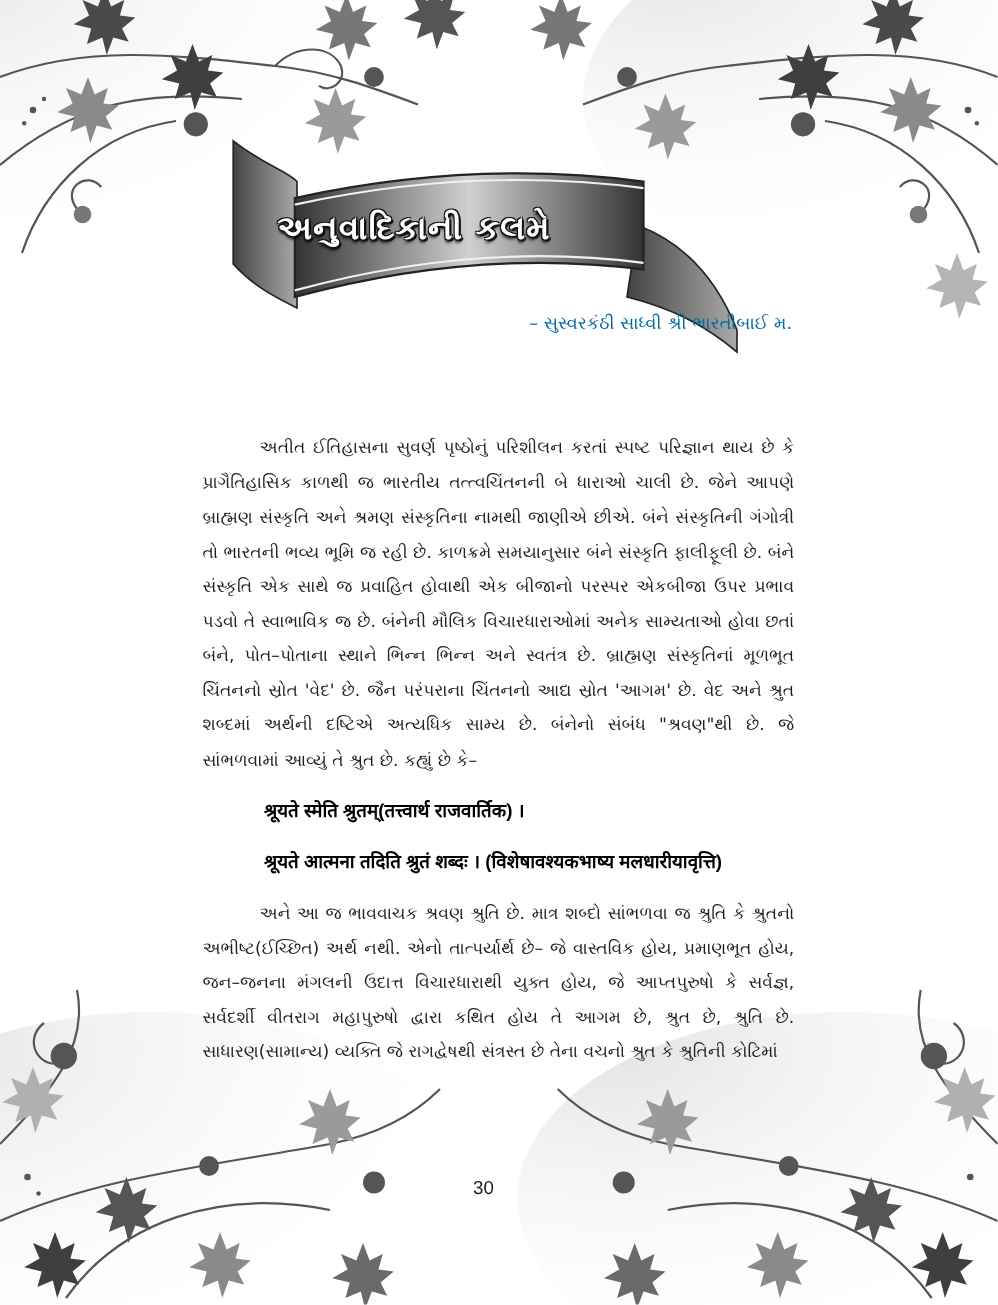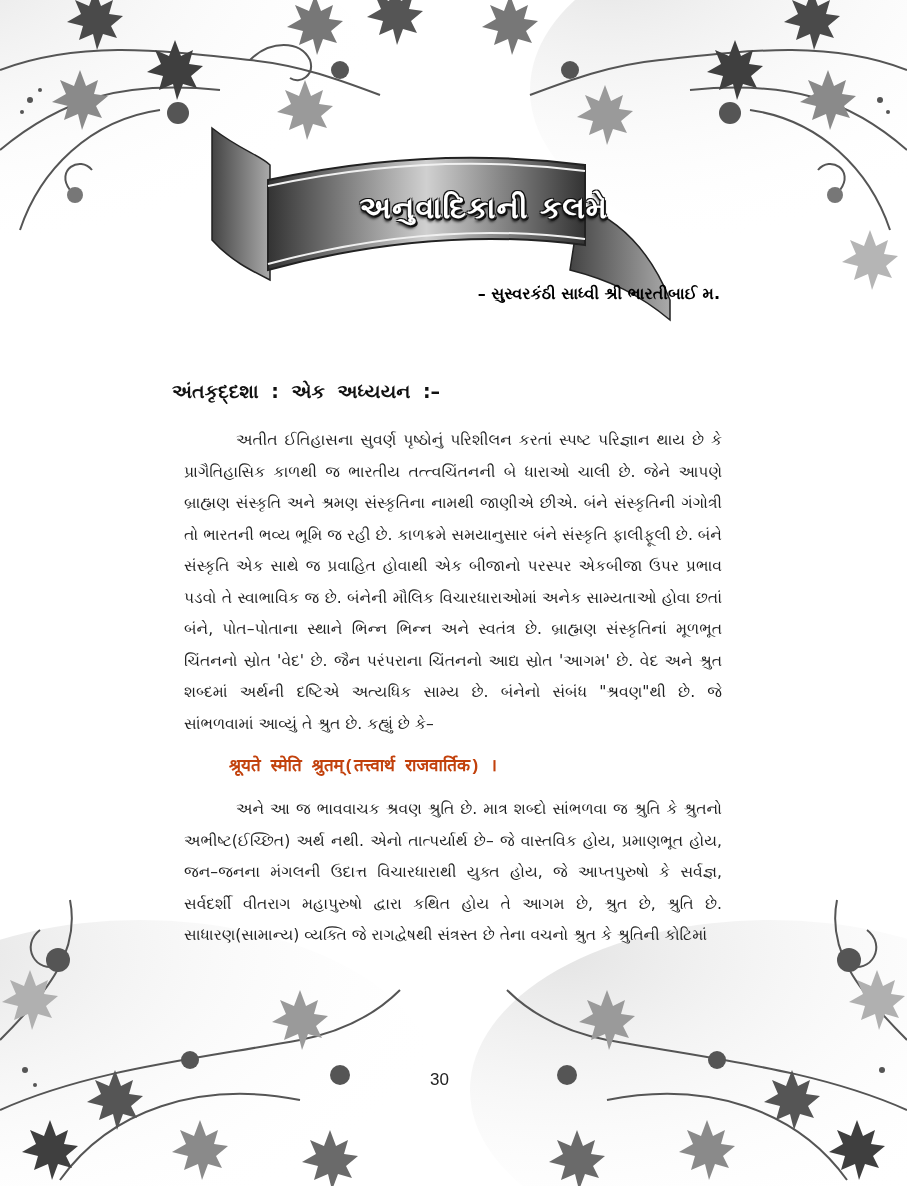--- a/index.html
+++ b/index.html
@@ -3,41 +3,41 @@
   <meta charset="utf-8">
   <style>
     html, body { margin: 0; padding: 0; background: #ffffff; }
     body {
       width: 907px; height: 1186px; position: relative; overflow: hidden;
       font-family: "DejaVu Sans", sans-serif; color: #1e1e1e;
     }
     .decor { position: absolute; left: 0; top: 0; width: 907px; height: 1186px; pointer-events: none; }
     .ribbon { position: absolute; left: 200px; top: 120px; width: 500px; height: 220px; }
     .banner-title {
-      position: absolute; left: 268px; top: 190px; width: 340px; text-align: right;
+      position: absolute; left: 252px; top: 190px; width: 340px; text-align: left;
       font-family: "DejaVu Sans", sans-serif; font-weight: bold; font-size: 30px; color: #ffffff;
       text-shadow: 2px 2px 0 #111, -1px -1px 0 #111, 1px -1px 0 #111, -1px 1px 0 #111, 0 3px 3px #000;
       letter-spacing: 1px;
     }
     .author {
       position: absolute; left: 360px; top: 284px; width: 360px; text-align: right;
-      font-size: 16px; font-weight: bold; color: #000000;
+      font-size: 16px; font-weight: normal; color: #0369a1;
     }
     .content { position: absolute; left: 172px; top: 380px; width: 562px; }
     .section-heading {
       font-size: 19px; font-weight: bold; color: #111; margin: 0 0 22px 0; word-spacing: 6px;
     }
     .para {
       font-size: 15.6px; line-height: 31.5px; text-align: justify; text-indent: 52px; margin: 12px;
       color: #1f1f1f;
     }
     .verses { margin: 10px 0 10px 0; }
     .verse {
-      font-family: Liberation Mono, monospace; font-weight: bold; font-size: 17px; line-height: 30px;
-      color: #c2410c; text-align: justify; margin: 5px;
+      font-family: Liberation Sans, sans-serif; font-weight: bold; font-size: 17px; line-height: 30px;
+      color: #000000; text-align: justify; margin: 16px;
     }
     .verse.indent { text-indent: 52px; }
     .page-number {
       position: absolute; left: 430px; top: 1070px; width: 50px; text-align: left;
       font-family: "Liberation Sans", sans-serif; font-size: 17px; color: #222;
     }
   </style>
 </head>
 <body>
 
@@ -158,21 +158,21 @@
 
   <path d="M68,60 C160,40 270,30 385,45 L385,125 C270,110 160,125 68,150 Z" fill="url(#rib)" stroke="#222" stroke-width="2"></path>
   <path d="M68,66 C160,46 270,36 385,51" fill="none" stroke="#f0f0f0" stroke-width="2"></path>
   <path d="M68,144 C160,119 270,104 385,119" fill="none" stroke="#f0f0f0" stroke-width="2"></path>
 </svg>
 
 <div class="banner-title">અનુવાદિકાની કલમે</div>
 <div class="author">– સુસ્વરકંઠી સાધ્વી શ્રી ભારતીબાઈ મ.</div>
 
 <div class="content">
-  <h2 class="section-heading">અંતકૃદ્દશા : એક અધ્યયન :–</h2>
   <p class="para">અતીત ઈતિહાસના સુવર્ણ પૃષ્ઠોનું પરિશીલન કરતાં સ્પષ્ટ પરિજ્ઞાન થાય છે કે પ્રાગૈતિહાસિક કાળથી જ ભારતીય તત્ત્વચિંતનની બે ધારાઓ ચાલી છે. જેને આપણે બ્રાહ્મણ સંસ્કૃતિ અને શ્રમણ સંસ્કૃતિના નામથી જાણીએ છીએ. બંને સંસ્કૃતિની ગંગોત્રી તો ભારતની ભવ્ય ભૂમિ જ રહી છે. કાળક્રમે સમયાનુસાર બંને સંસ્કૃતિ ફાલીફૂલી છે. બંને સંસ્કૃતિ એક સાથે જ પ્રવાહિત હોવાથી એક બીજાનો પરસ્પર એકબીજા ઉપર પ્રભાવ પડવો તે સ્વાભાવિક જ છે. બંનેની મૌલિક વિચારધારાઓમાં અનેક સામ્યતાઓ હોવા છતાં બંને, પોત–પોતાના સ્થાને ભિન્ન ભિન્ન અને સ્વતંત્ર છે. બ્રાહ્મણ સંસ્કૃતિનાં મૂળભૂત ચિંતનનો સ્રોત 'વેદ' છે. જૈન પરંપરાના ચિંતનનો આદ્ય સ્રોત 'આગમ' છે. વેદ અને શ્રુત શબ્દમાં અર્થની દષ્ટિએ અત્યધિક સામ્ય છે. બંનેનો સંબંધ "શ્રવણ"થી છે. જે સાંભળવામાં આવ્યું તે શ્રુત છે. કહ્યું છે કે–</p>
   <div class="verses">
     <p class="verse indent">श्रूयते स्मेति श्रुतम्(तत्त्वार्थ राजवार्तिक) ।</p>
+    <p class="verse indent">श्रूयते आत्मना तदिति श्रुतं शब्दः । (विशेषावश्यकभाष्य मलधारीयावृत्ति)</p>
   </div>
   <p class="para">અને આ જ ભાવવાચક શ્રવણ શ્રુતિ છે. માત્ર શબ્દો સાંભળવા જ શ્રુતિ કે શ્રુતનો અભીષ્ટ(ઈચ્છિત) અર્થ નથી. એનો તાત્પર્યાર્થ છે– જે વાસ્તવિક હોય, પ્રમાણભૂત હોય, જન–જનના મંગલની ઉદાત્ત વિચારધારાથી યુક્ત હોય, જે આપ્તપુરુષો કે સર્વજ્ઞ, સર્વદર્શી વીતરાગ મહાપુરુષો દ્વારા કથિત હોય તે આગમ છે, શ્રુત છે, શ્રુતિ છે. સાધારણ(સામાન્ય) વ્યક્તિ જે રાગદ્વેષથી સંત્રસ્ત છે તેના વચનો શ્રુત કે શ્રુતિની કોટિમાં</p>
 </div>
 
 <div class="page-number">30</div>
 
 </body></html>

